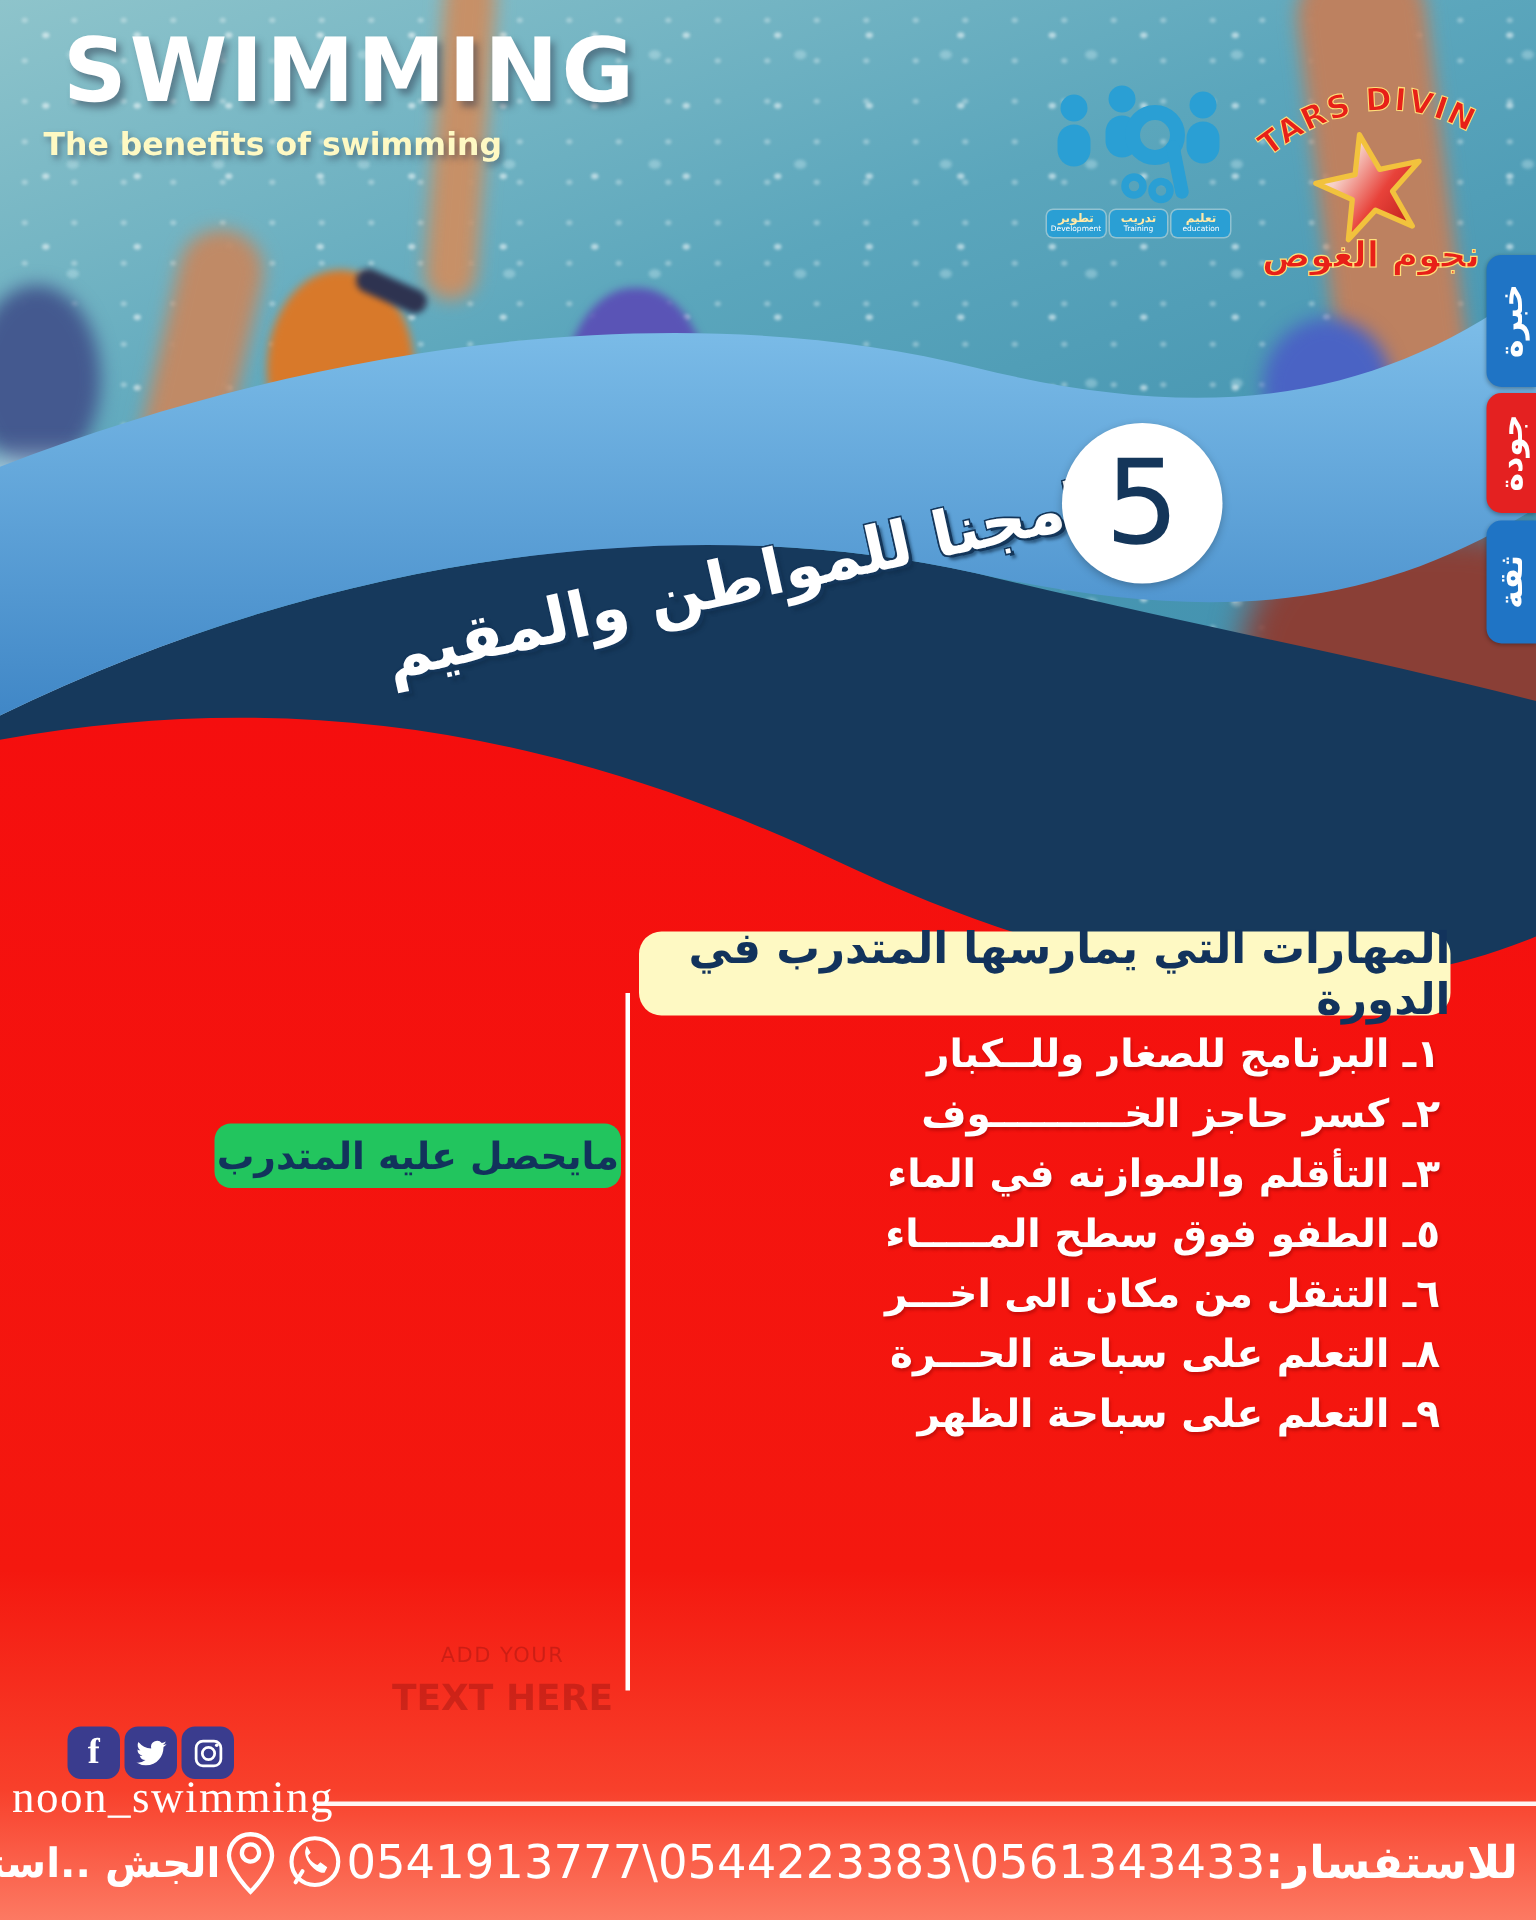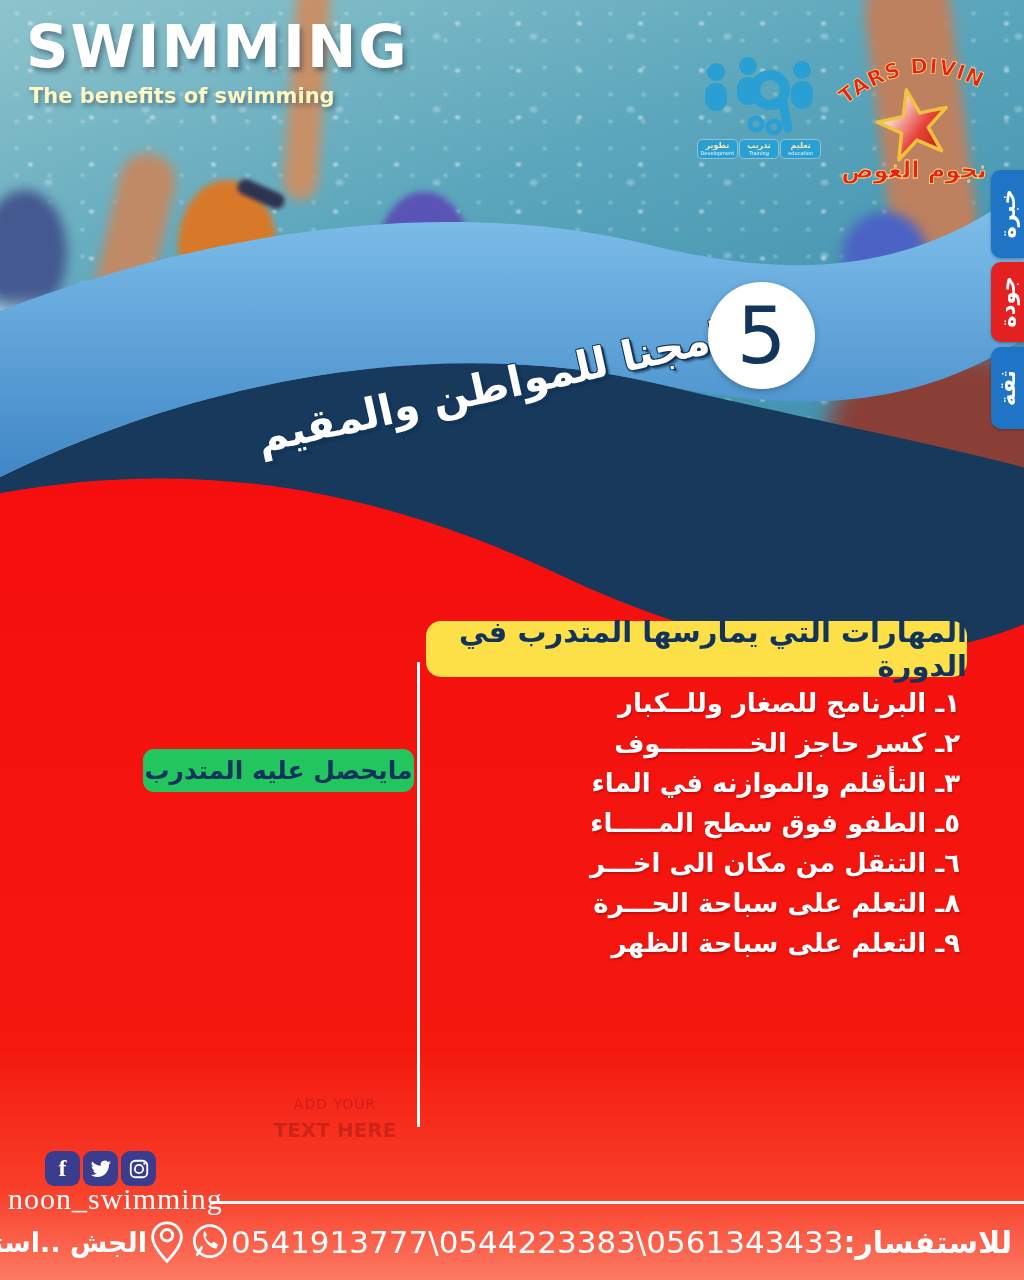--- a/index.html
+++ b/index.html
@@ -25,21 +25,21 @@
   .b-cap-orange { left:178px; top:180px; width:98px;  height:132px; background:#d8792a; border-radius:50%; filter:blur(3px); }
   .b-strap      { left:236px; top:186px; width:50px;  height:16px;  background:#2e3350; border-radius:8px; transform:rotate(24deg); filter:blur(2px); }
   .b-band       { left:272px; top:292px; width:26px;  height:34px;  background:#d6c64c; border-radius:8px; filter:blur(3px); }
   .b-cap-right  { left:374px; top:192px; width:100px; height:162px; background:#5a54b6; border-radius:48%; filter:blur(3px); }
   .b-cap-right2 { left:380px; top:300px; width:92px;  height:50px;  background:#37367f; border-radius:40%; filter:blur(4px); }
   .b-body-right { left:352px; top:345px; width:160px; height:240px; background:#34538b; border-radius:40px; filter:blur(9px); }
   .b-leg-far    { left:880px; top:-30px; width:86px;  height:330px; background:#bd8160; border-radius:40px; transform:rotate(-7deg); }
   .b-cap-far    { left:842px; top:212px; width:86px;  height:92px;  background:#4a63c4; border-radius:50%; }
   .b-maroon     { left:828px; top:355px; width:230px; height:230px; background:#8a3f36; border-radius:35%; filter:blur(11px); }
 
-  .title { position:absolute; left:26px; top:12px; color:#fff; font-size:59px; font-weight:bold;
+  .title { position:absolute; left:42px; top:12px; color:#fff; font-size:59px; font-weight:bold;
     letter-spacing:2px; font-family:"DejaVu Sans",sans-serif; text-shadow:3px 4px 5px rgba(50,60,80,.5); }
   .subtitle { position:absolute; left:29px; top:84px; color:#fef9c3; font-size:21px; font-weight:bold;
     text-shadow:2px 3px 4px rgba(50,60,80,.5); }
 
   
   .noon-logo { position:absolute; left:698px; top:56px; width:134px; height:112px; }
   .noon-tags { position:absolute; left:0; top:84px; width:122px; display:flex; gap:3px; }
   .noon-tag { flex:1; background:#2a9fd4; border-radius:4px; padding:1px 0 2px; text-align:center;
     box-shadow:0 0 0 1px rgba(255,255,255,.35); }
   .noon-tag .ar { display:block; color:#ffe9a8; font-size:8px; font-weight:bold; line-height:9px; }
@@ -64,42 +64,42 @@
     display:flex; align-items:center; justify-content:center; transform:rotate(-12.5deg);
     direction:rtl; color:#fff; font-size:42px; font-weight:bold;
     text-shadow:2px 2px 0 #14365a,-1px -1px 0 #14365a,1px -1px 0 #14365a,-1px 1px 0 #14365a,3px 4px 2px rgba(16,45,75,.55); }
 
   
   .badge { position:absolute; left:708px; top:282px; width:107px; height:107px; background:#fff; border-radius:50%;
     display:flex; align-items:center; justify-content:center; box-shadow:0 2px 6px rgba(0,0,0,.25); }
   .badge span { color:#14365a; font-size:78px; line-height:1; font-family:"DejaVu Sans",sans-serif; }
 
   
-  .skills-header { position:absolute; left:426px; top:621px; width:541px; height:56px; background:#fde047; border-radius:15px;
+  .skills-header { position:absolute; left:426px; top:621px; width:541px; height:56px; background:#fef9c3; border-radius:15px;
     display:flex; align-items:center; justify-content:center; direction:rtl; }
   .skills-header span { color:#12335c; font-size:29px; font-weight:bold; }
   .divider-v { position:absolute; left:417px; top:662px; width:3px; height:465px; background:#fff; }
   .skills-list { position:absolute; left:438px; top:683px; width:522px; direction:rtl; }
   .skills-list .li { color:#fff; font-size:26px; font-weight:bold; line-height:40px; white-space:nowrap;
     text-shadow:1px 2px 2px rgba(120,0,0,.35); }
 
   
   .benefits-header { position:absolute; left:143px; top:749px; width:271px; height:43px; background:#22c55e; border-radius:11px;
     display:flex; align-items:center; justify-content:center; direction:rtl; }
   .benefits-header span { color:#12335c; font-size:25px; font-weight:bold; }
   .benefits-list { position:absolute; left:28px; top:794px; width:384px; direction:rtl; }
   .benefits-list .li { color:#fff; font-size:26px; font-weight:bold; line-height:41px; white-space:nowrap;
     text-shadow:1px 2px 2px rgba(120,0,0,.35); }
   .benefits-list .indent-1 { padding-right:52px; }
   .benefits-list .indent-2 { padding-right:72px; }
 
   
   .watermark { position:absolute; left:255px; top:1096px; width:160px; text-align:center; color:#7a0c0c; opacity:.32; }
   .watermark .w1 { font-size:14px; letter-spacing:1px; }
-  .watermark .w2 { font-size:20px; font-weight:bold; margin-top:6px; }
+  .watermark .w2 { font-size:24px; font-weight:bold; margin-top:6px; }
 
   
   .social { position:absolute; left:45px; top:1151px; display:flex; gap:3px; }
   .social .sq { width:35px; height:35px; background:#3a3c8e; border-radius:9px; display:flex; align-items:center; justify-content:center; }
   .social .fb { color:#fff; font-family:"Liberation Serif",serif; font-weight:bold; font-size:24px; }
   .handle { position:absolute; left:8px; top:1182px; color:#fff; font-family:"Liberation Serif",serif; font-size:30px; letter-spacing:1px; }
   .footer-line { position:absolute; left:210px; top:1201px; width:814px; height:3px; background:#fff; opacity:.95; }
   .contact-row { position:absolute; left:0; top:1214px; width:1024px; height:56px; direction:rtl;
     display:flex; align-items:center; justify-content:space-between; padding:0 12px 0 20px; }
   .inquiry { color:#fff; font-size:30px; font-weight:bold; white-space:nowrap; }

